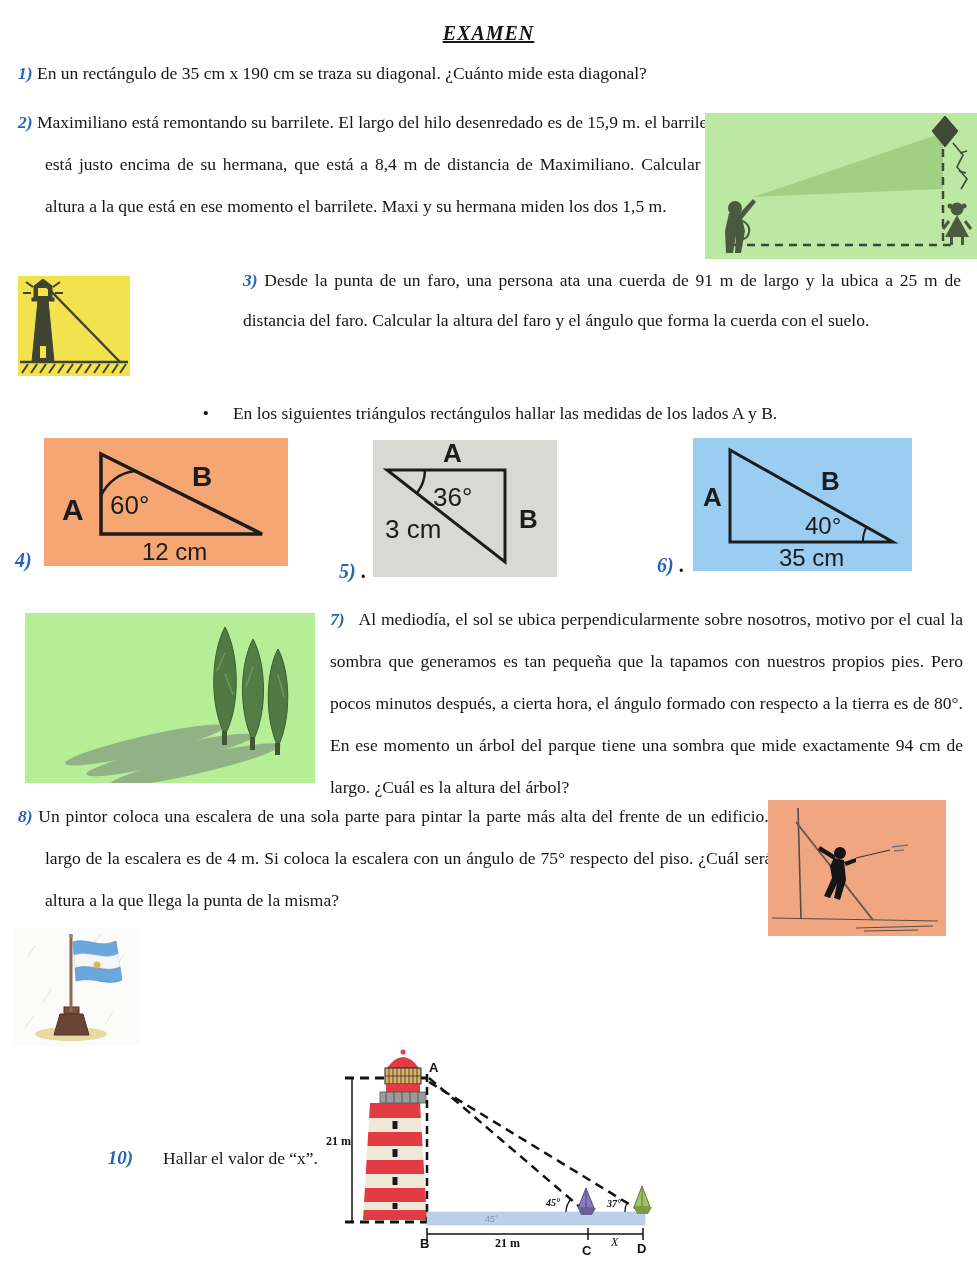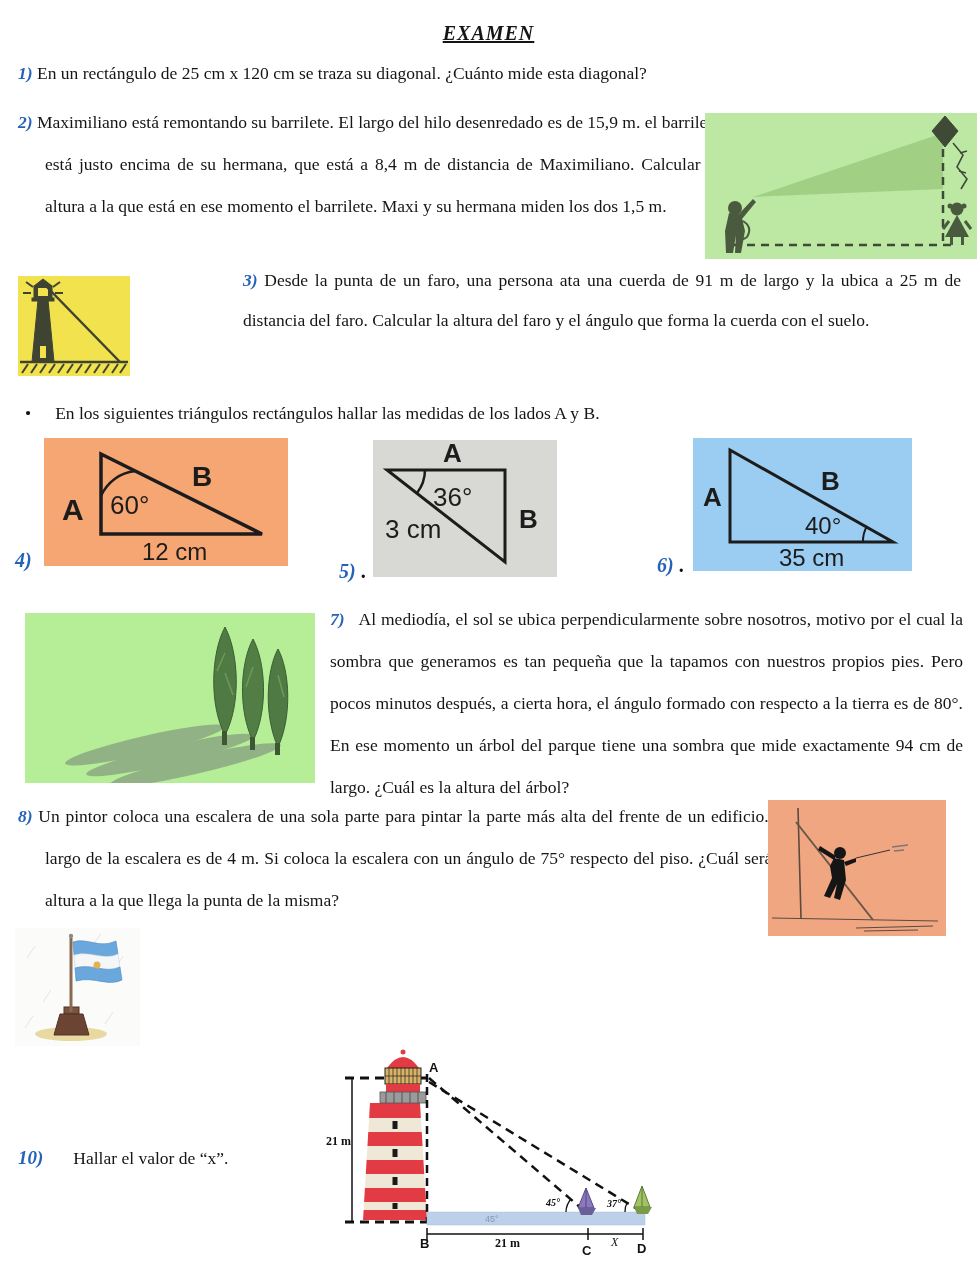--- a/index.html
+++ b/index.html
@@ -17,21 +17,21 @@
   svg text{font-family:"Liberation Sans", sans-serif;}
   svg .serif{font-family:"Liberation Serif", serif;}
 </style>
 </head>
 <body>
 
 <div id="page">
 
   <div class="abs title" style="top:22px;left:0;">EXAMEN</div>
 
-  <p class="abs ptext hang" style="top:52px;left:18px;width:950px;text-align:left;"><span class="num">1)</span> <span>En un rectángulo de 25 cm x 120 cm se traza su diagonal. ¿Cuánto mide esta diagonal?</span></p>
+  <p class="abs ptext hang" style="top:52px;left:18px;width:950px;text-align:left;"><span class="num">1)</span> <span>En un rectángulo de 35 cm x 190 cm se traza su diagonal. ¿Cuánto mide esta diagonal?</span></p>
 
   <p class="abs ptext hang" style="top:101px;left:18px;width:675px;"><span class="num">2)</span> <span>Maximiliano está remontando su barrilete. El largo del hilo desenredado es de 15,9 m. el barrilete está justo encima de su hermana, que está a 8,4 m de distancia de Maximiliano. Calcular la altura a la que está en ese momento el barrilete. Maxi y su hermana miden los dos 1,5 m.</span></p>
 
   <svg class="abs fig" style="left:705px;top:113px;" width="272" height="146" viewBox="0 0 272 146">
     <rect x="0" y="0" width="272" height="146" fill="#bce8a4"></rect>
     <polygon points="48,84 238,20 238,76" fill="#8fbf72" opacity="0.6"></polygon>
     <line x1="238" y1="22" x2="238" y2="132" stroke="#3f4a36" stroke-width="2.5" stroke-dasharray="8 6"></line>
     <line x1="28" y1="132" x2="250" y2="132" stroke="#3f4a36" stroke-width="2.5" stroke-dasharray="8 6"></line>
     <g fill="#3f4a36" stroke="#3f4a36">
       <polygon points="240,3 253,18 240,34 227,18"></polygon>
@@ -84,21 +84,21 @@
         <line x1="73" y1="88" x2="67" y2="97" stroke-width="2"></line>
       <line x1="82" y1="88" x2="76" y2="97" stroke-width="2"></line>
         <line x1="91" y1="88" x2="85" y2="97" stroke-width="2"></line>
       <line x1="100" y1="88" x2="94" y2="97" stroke-width="2"></line>
         <line x1="108" y1="88" x2="102" y2="97" stroke-width="2"></line>
     </g>
   </svg>
 
   <p class="abs ptext" style="top:260px;left:243px;width:718px;line-height:40px;"><span class="num">3)</span> <span>Desde la punta de un faro, una persona ata una cuerda de 91 m de largo y la ubica a 25 m de distancia del faro. Calcular la altura del faro y el ángulo que forma la cuerda con el suelo.</span></p>
 
-  <p class="abs ptext" style="top:392px;left:25px;width:930px;text-align:left;"><span>•</span><span style="display:inline-block;width:24px;"></span><span>En los siguientes triángulos rectángulos hallar las medidas de los lados A y B.</span></p>
+  <p class="abs ptext" style="top:392px;left:25px;width:930px;text-align:center;"><span>•</span><span style="display:inline-block;width:24px;"></span><span>En los siguientes triángulos rectángulos hallar las medidas de los lados A y B.</span></p>
 
   <svg class="abs fig" style="left:44px;top:438px;" width="244" height="128" viewBox="0 0 244 128">
     <rect x="0" y="0" width="244" height="128" fill="#f5a673"></rect>
     <polygon points="57,16 57,96 218,96" fill="none" stroke="#1c1c1c" stroke-width="3.5"></polygon>
     <path d="M57,58 A42,42 0 0 1 91,33" fill="none" stroke="#1c1c1c" stroke-width="2.5"></path>
     <text x="18" y="82" font-size="30" font-weight="bold" fill="#1c1c1c">A</text>
     <text x="66" y="76" font-size="26" fill="#1c1c1c">60°</text>
     <text x="148" y="48" font-size="28" font-weight="bold" fill="#1c1c1c">B</text>
     <text x="98" y="122" font-size="24" fill="#1c1c1c">12 cm</text>
   </svg>
@@ -190,21 +190,21 @@
     <circle cx="56" cy="8" r="2.2" fill="#8a8a8a"></circle>
     <g>
       <path d="M58,14 C72,9 84,21 101,13 L103,26 C88,33 76,22 59,27 Z" fill="#6aa7dc" stroke="#4f88bd" stroke-width="0.6"></path>
       <path d="M59,27 C76,22 88,33 103,26 L105,39 C90,46 78,35 60,40 Z" fill="#f4f6f8" stroke="#c9d4dd" stroke-width="0.6"></path>
       <path d="M60,40 C78,35 90,46 105,39 L107,52 C92,59 80,48 61,53 Z" fill="#6aa7dc" stroke="#4f88bd" stroke-width="0.6"></path>
       <circle cx="82" cy="37" r="3.5" fill="#e3b34d"></circle>
     </g>
   </svg>
 
 
-  <p class="abs ptext" style="top:1137px;left:18px;width:300px;text-align:left;"><span class="num" style="font-size:19px;margin-right:30px;">10)</span><span>Hallar el valor de “x”.</span></p>
+  <p class="abs ptext" style="top:1137px;left:18px;width:300px;text-align:right;"><span class="num" style="font-size:19px;margin-right:30px;">10)</span><span>Hallar el valor de “x”.</span></p>
 
   <svg class="abs fig" style="left:325px;top:1048px;" width="340" height="210" viewBox="0 0 340 210">
 
     <line x1="27" y1="30" x2="27" y2="174" stroke="#111" stroke-width="1.5"></line>
     <line x1="20" y1="30" x2="102" y2="30" stroke="#111" stroke-width="3" stroke-dasharray="9 6"></line>
     <line x1="20" y1="174" x2="102" y2="174" stroke="#111" stroke-width="3" stroke-dasharray="9 6"></line>
     <text x="1" y="97" font-size="12" font-weight="bold" class="serif" fill="#111">21 m</text>
 
     <defs>
       <clipPath id="twr">

